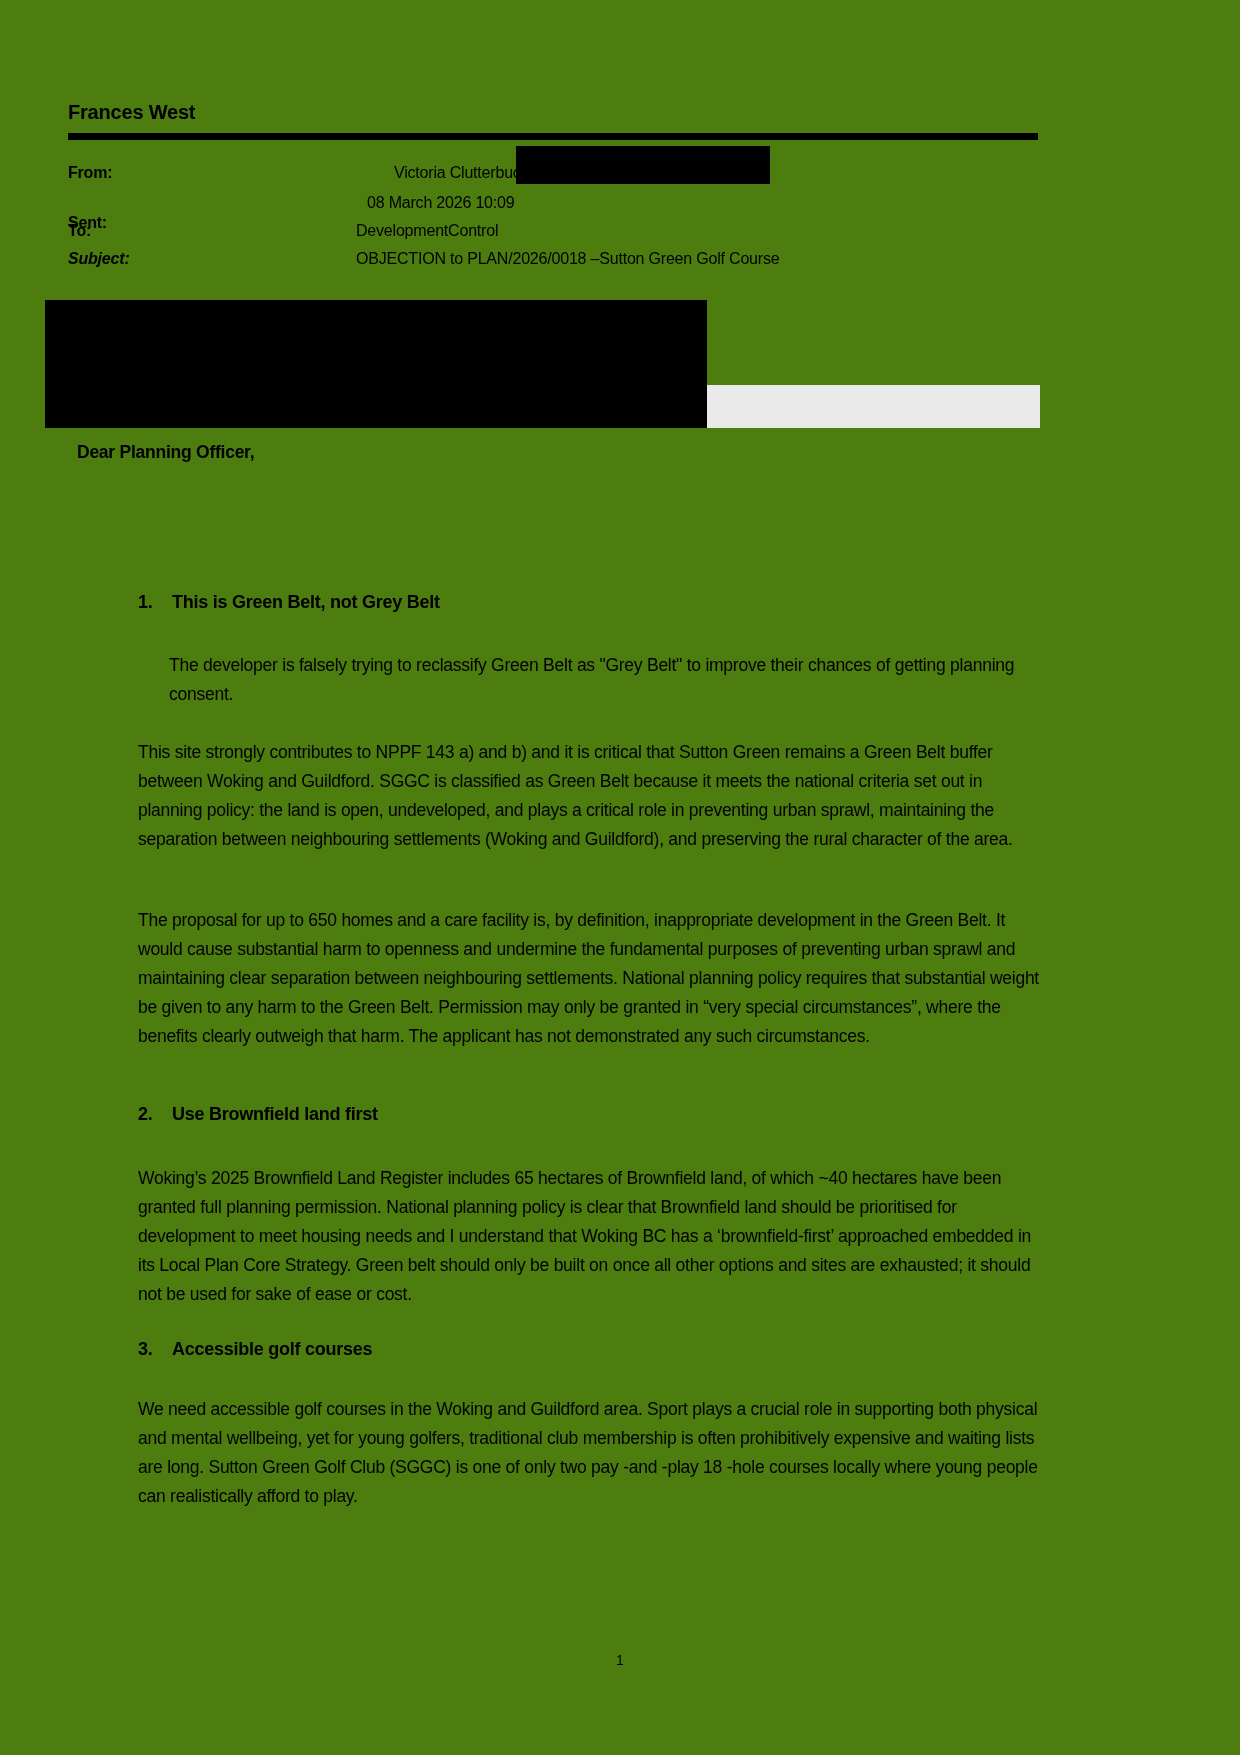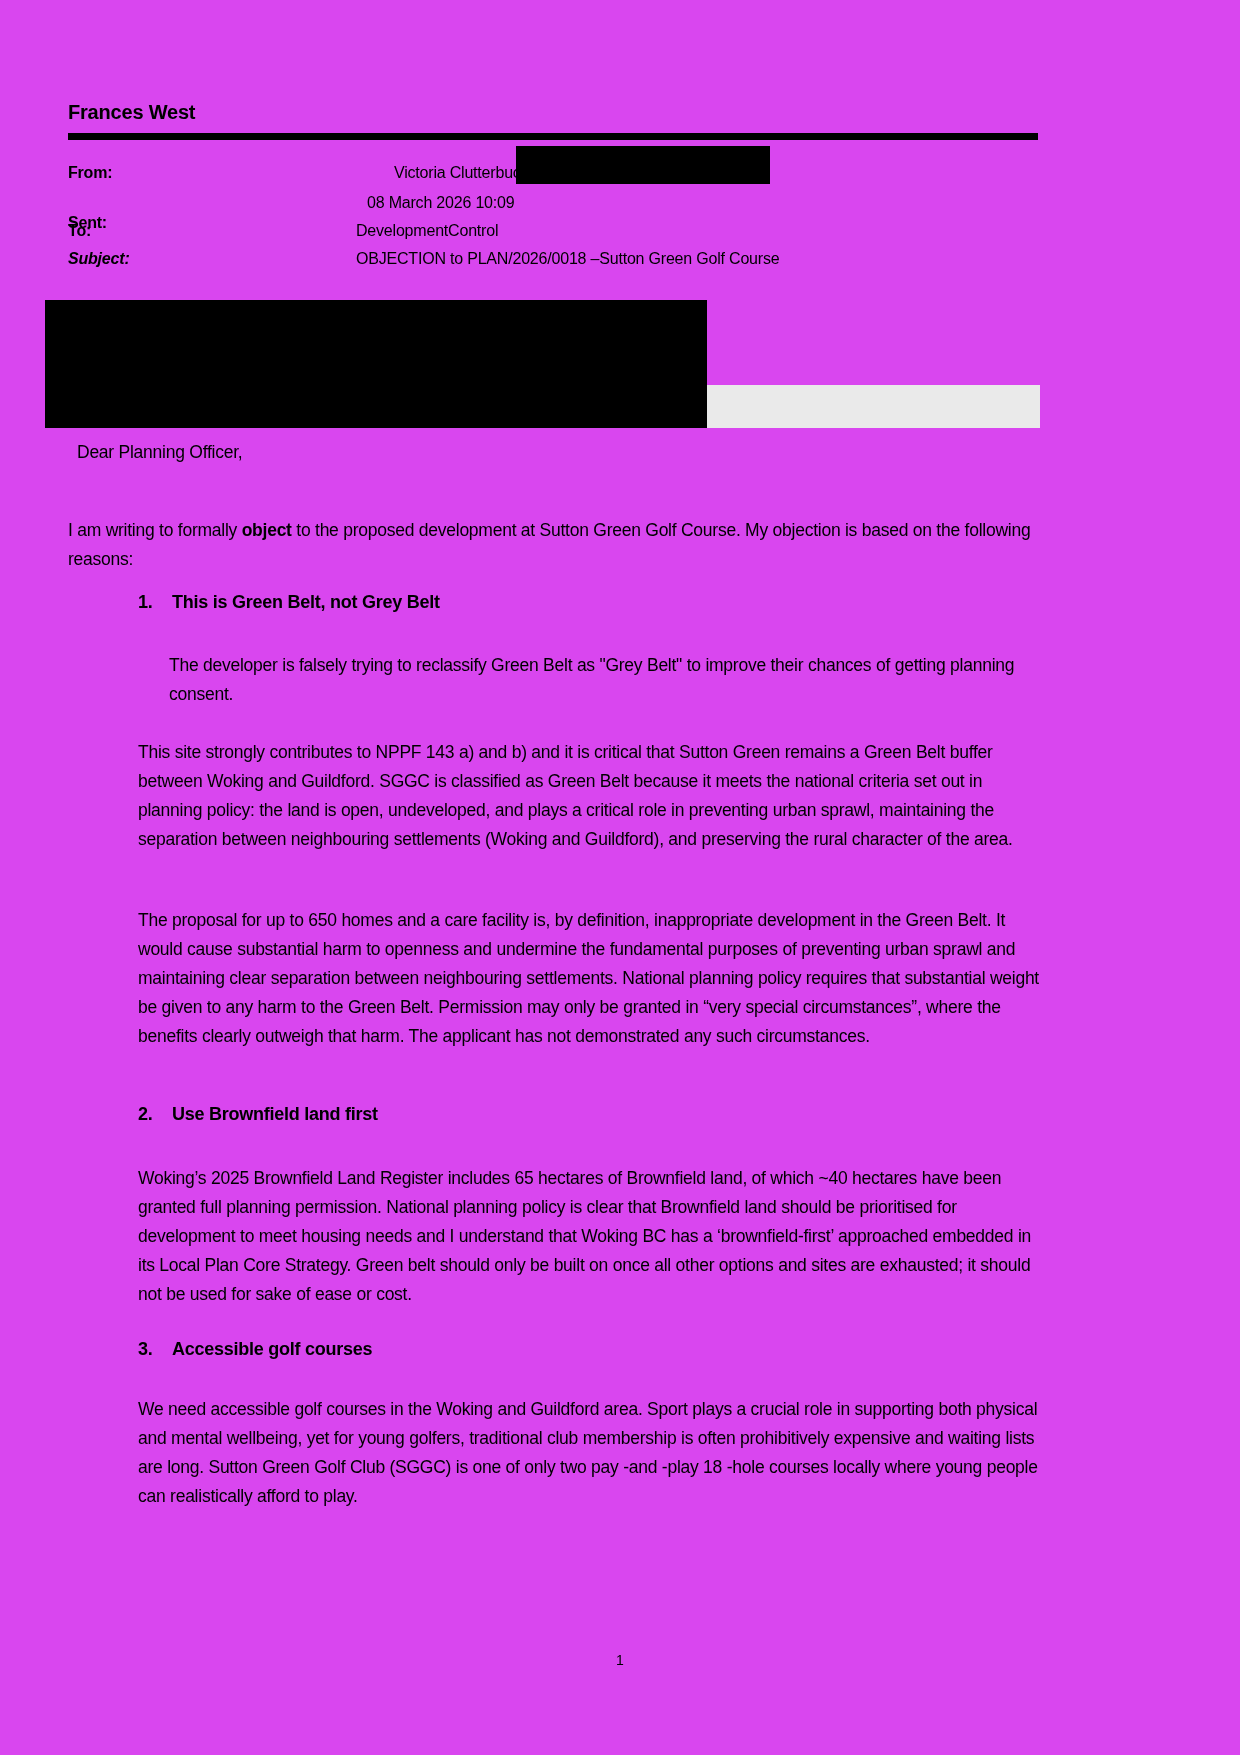--- a/index.html
+++ b/index.html
@@ -1,20 +1,20 @@
 <!DOCTYPE html>
 <html><head>
 <meta charset="utf-8">
 <style>
   html,body{margin:0;padding:0;background:#ffffff;}
   .page{
     position:relative;
     width:1240px;
     height:1755px;
-    background:#d946ef;
+    background:#4d7c0f;
     font-family:"Liberation Sans", sans-serif;
     color:#000000;
     overflow:hidden;
   }
   .abs{position:absolute;}
   .doc-title{
     font-size:20px;
     font-weight:bold;
     letter-spacing:-0.2px;
   }
@@ -71,23 +71,22 @@
 
   <div class="abs meta-label" style="left:68px; top:250px;font-style:italic;">Subject:</div>
   <div class="abs meta-value" style="left:356px; top:250px;">OBJECTION to PLAN/2026/0018 –Sutton Green Golf Course</div>
 
   <div class="abs redact" style="left:516px; top:146px; width:254px; height:38px;"></div>
 
   <div class="abs redact" style="left:45px; top:300px; width:662px; height:128px;"></div>
 
   <div class="abs gray-strip" style="left:707px; top:385px; width:333px; height:43px;"></div>
 
-  <div class="abs body-text" style="left:77px; top:438px;">Dear Planning Officer,</div>
+  <div class="abs body-text" style="left:77px; top:438px;font-weight:bold;">Dear Planning Officer,</div>
 
-  <div class="abs body-text intro" style="left:68px; top:516px;"><span>I am writing to formally </span><span class="b">object</span><span> to the proposed development at Sutton Green Golf Course. My objection is based on the following reasons:</span></div>
 
   <div class="abs section-heading" style="left:138px; top:592px;">
     <span class="h-num">1.</span>
     <span>This is Green Belt, not Grey Belt</span>
   </div>
 
   <div class="abs body-text para" style="left:138px; top:651px;margin-left:31px;">The developer is falsely trying to reclassify Green Belt as "Grey Belt" to improve their chances of getting planning consent.</div>
 
   <div class="abs body-text para" style="left:138px; top:738px;">This site strongly contributes to NPPF 143 a) and b) and it is critical that Sutton Green remains a Green Belt buffer between Woking and Guildford. SGGC is classified as Green Belt because it meets the national criteria set out in planning policy: the land is open, undeveloped, and plays a critical role in preventing urban sprawl, maintaining the separation between neighbouring settlements (Woking and Guildford), and preserving the rural character of the area.</div>
 

